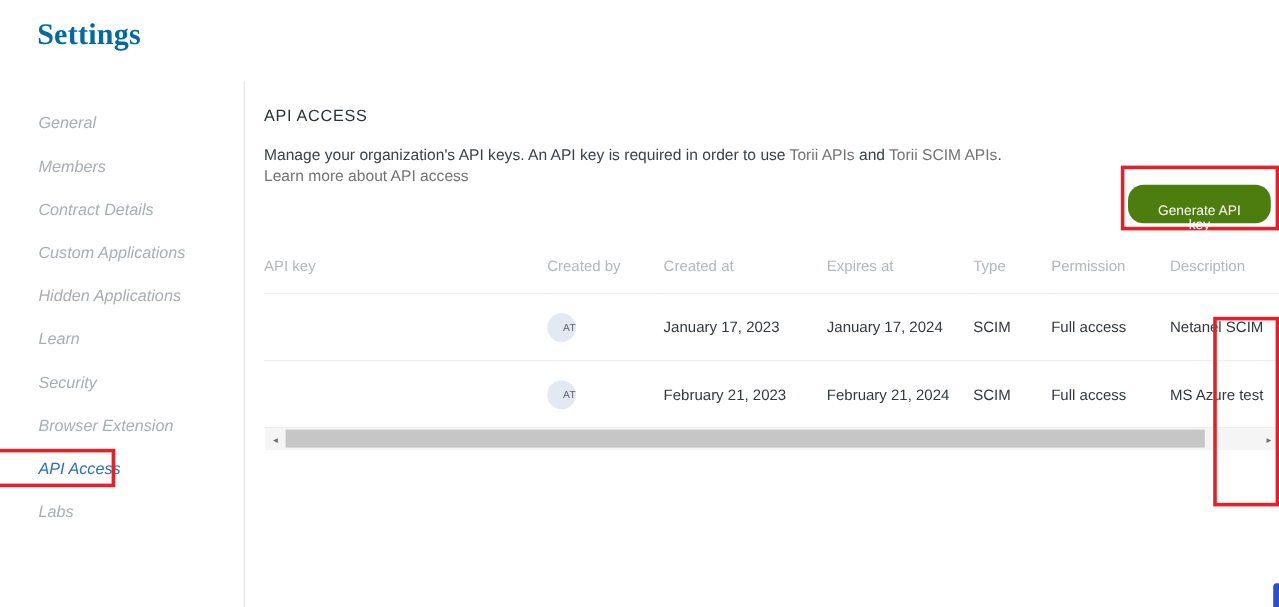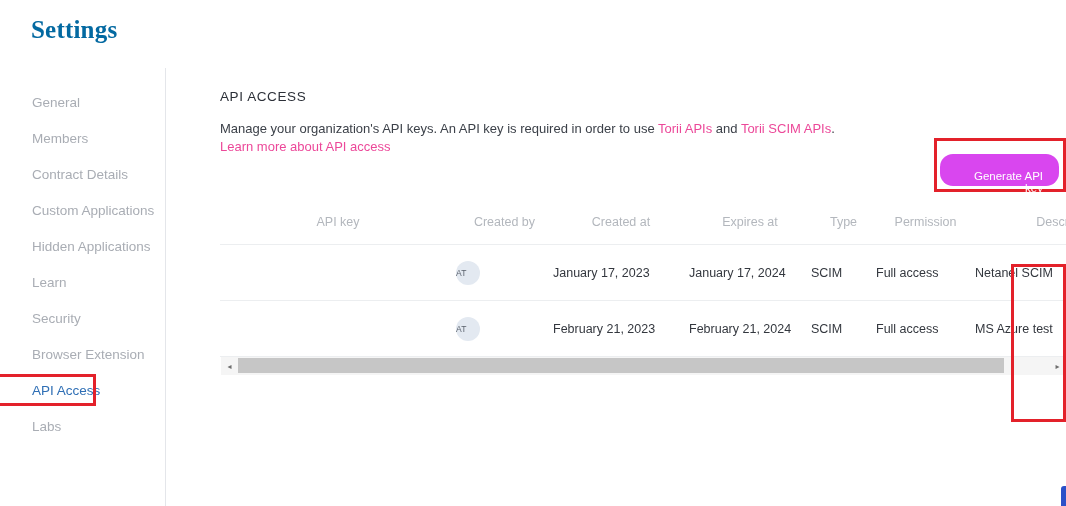--- a/index.html
+++ b/index.html
@@ -25,24 +25,25 @@
     font-weight: 700;
     color: #0369a1;
     letter-spacing: 0.2px;
   }
 
   
   .sidebar {
     position: absolute;
     left: 0;
     top: 68px;
-    width: 166px;
+    width: 204px;
     height: 438px;
     border-right: 1px solid #e4e6ea;
     box-sizing: border-box;
+    font-style: italic;
   }
   .sidebar-list {
     position: absolute;
     left: 0;
     top: 17px;
     width: 198px;
   }
   .sidebar-item {
     height: 36px;
     line-height: 36px;
@@ -89,21 +90,21 @@
   .desc {
     position: absolute;
     left: 21px;
     top: 52px;
     font-size: 13px;
     line-height: 18px;
     color: #3c4149;
     width: 830px;
   }
   .desc a {
-    color: #ec4899;
+    color: #737373;
     text-decoration: none;
     cursor: pointer;
     margin-top: 39px;
   }
 
   
   .gen-box {
     position: absolute;
     left: 735px;
     top: 70px;
@@ -113,27 +114,26 @@
     box-sizing: border-box;
   }
   .gen-btn {
     position: absolute;
     left: 741px;
     top: 86px;
     width: 119px;
     height: 24px;
     border: none;
     border-radius: 13px;
-    background: #d946ef;
+    background: #4d7c0f;
     color: #ffffff;
     font-family: "Liberation Sans", sans-serif;
     font-size: 11.5px;
     cursor: pointer;
     padding: 16px;
-    text-align: right;
   }
 
   
   .table-wrap {
     position: absolute;
     left: 21px;
     top: 131px;
     width: 846px;
   }
   table.api-table {
@@ -148,21 +148,20 @@
     font-weight: normal;
     white-space: nowrap;
     overflow: hidden;
   }
   table.api-table thead th {
     height: 45px;
     font-size: 12.5px;
     color: #b3b7bd;
     border-bottom: 1px solid #eceef0;
     vertical-align: middle;
-    text-align: center;
   }
   table.api-table tbody td {
     height: 55px;
     font-size: 12.5px;
     color: #33373e;
     border-bottom: 1px solid #eceef0;
     vertical-align: middle;
   }
   .col-key      { width: 236px; }
   .col-by       { width: 97px;  }
@@ -173,21 +172,21 @@
   .col-desc     { width: 185px; }
 
   .avatar {
     width: 24px;
     height: 24px;
     border-radius: 50%;
     background: #e3e9f1;
     color: #5b626d;
     font-size: 8.5px;
     line-height: 24px;
-    text-align: left;
+    text-align: right;
     letter-spacing: 0.3px;
   }
 
   
   .type-box {
     position: absolute;
     left: 812px;
     top: 196px;
     width: 55px;
     height: 158px;

